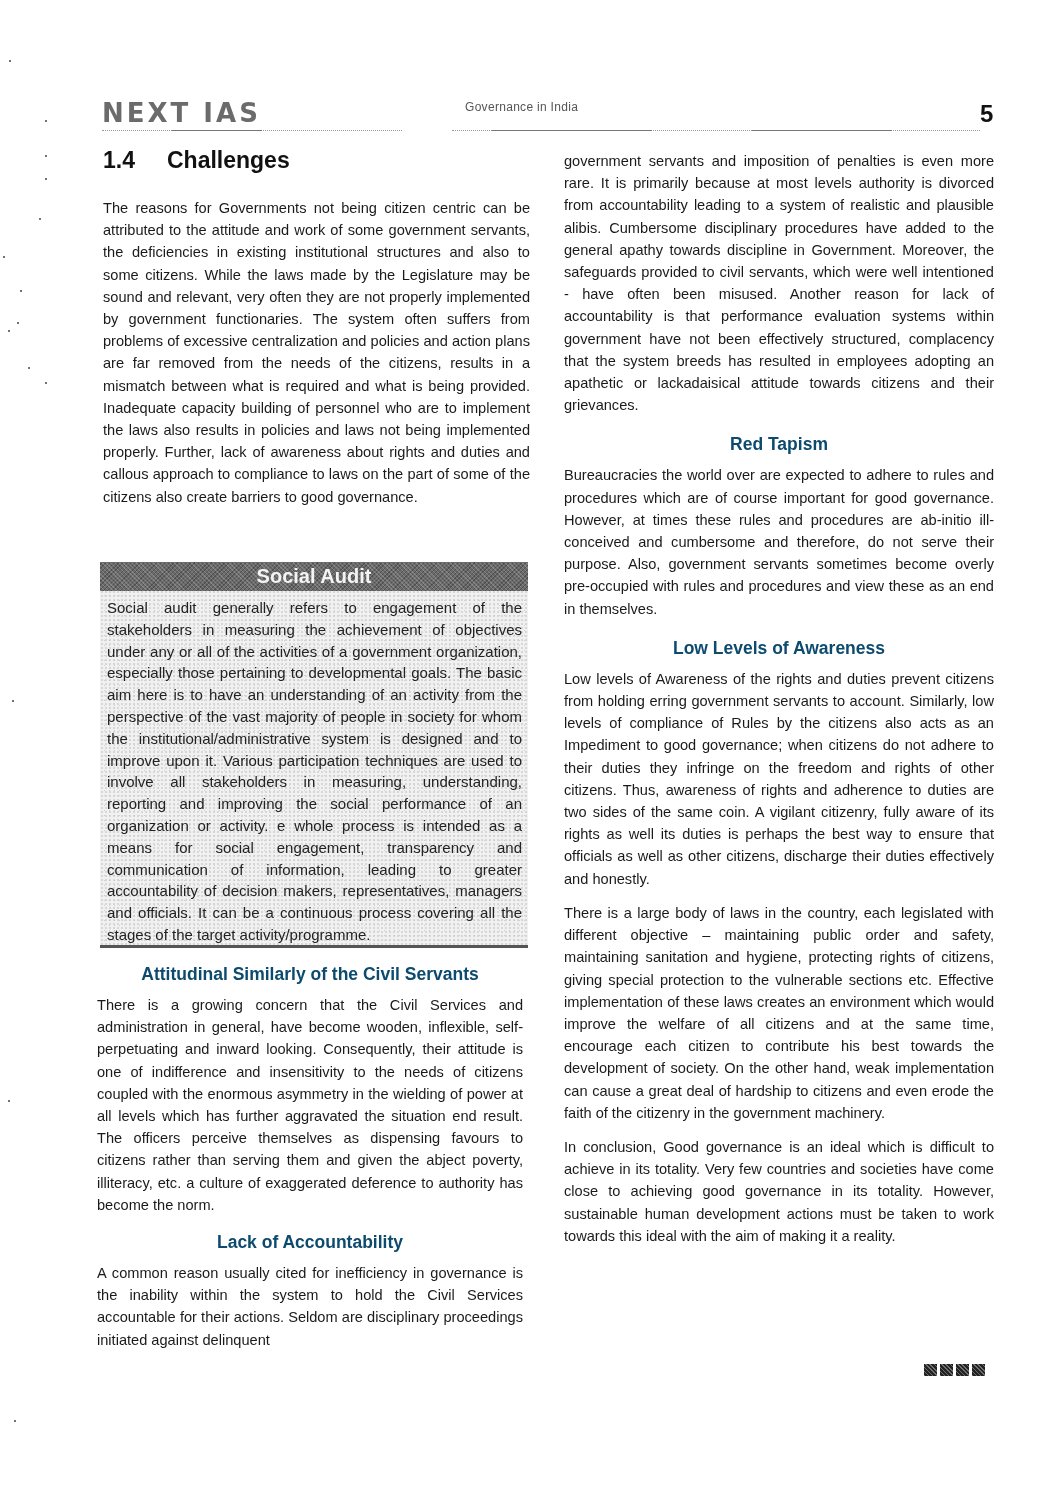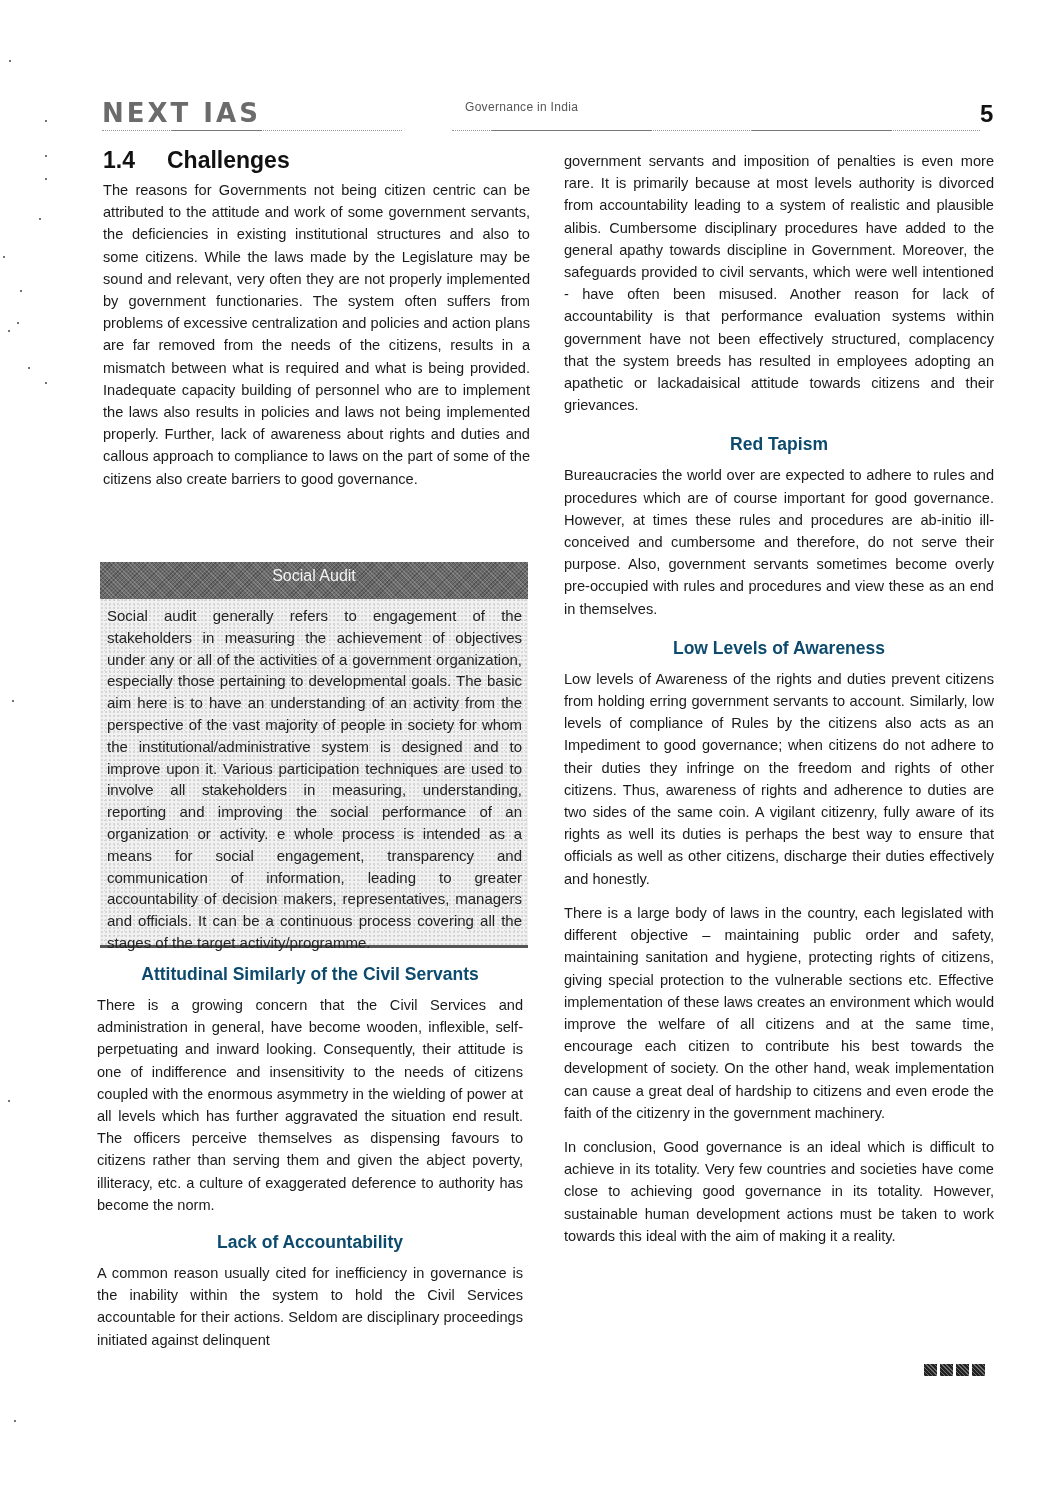--- a/index.html
+++ b/index.html
@@ -30,21 +30,21 @@
   .hdr-rule.left { left: 102px; width: 300px; }
   .hdr-rule.right { left: 452px; width: 528px; }
   .hdr-rule .solid { position: absolute; top: -1px; height: 1px; background: #777; }
 
   
   .col { position: absolute; font-size: 14.6px; line-height: 22.2px; text-align: justify; }
   .col.left { left: 103px; top: 145px; width: 427px; }
   .col.right { left: 564px; top: 150px; width: 430px; }
 
   .section-title {
-    font-size: 23px; font-weight: bold; margin: 0 0 4px 0; line-height: 30px; color: #111;
+    font-size: 23px; font-weight: bold; margin: 0 0 22px 0; line-height: 30px; color: #111;
   }
   .section-title .num { display: inline-block; width: 64px; }
 
   h3.subhead {
     font-size: 17.5px; font-weight: bold; margin: 0 0 8px 0; line-height: 24px; color: #0c4a6e;
     text-align: center;
   }
   p { margin: 0 0 12px 0; }
 
   
@@ -52,26 +52,26 @@
     position: absolute; left: 100px; top: 562px; width: 428px; height: 383px;
     background-color: #f1f1f1;
     background-image:
       radial-gradient(#b9b9b9 0.6px, transparent 0.8px),
       radial-gradient(#cfcfcf 0.6px, transparent 0.8px);
     background-size: 4px 4px, 5px 5px;
     background-position: 0 0, 2px 1px;
     border-bottom: 3px solid #555;
   }
   .audit-head {
-    height: 37px; line-height: 28px; text-align: center;
+    height: 29px; line-height: 28px; text-align: center;
     background-color: #6a6a6a;
     background-image:
       repeating-linear-gradient(45deg, rgba(255,255,255,0.18) 0 1px, transparent 1px 3px),
       repeating-linear-gradient(-45deg, rgba(0,0,0,0.25) 0 1px, transparent 1px 3px);
-    color: #f4f4f4; font-weight: normal; font-size: 16px;
+    color: #f4f4f4; font-weight: bold; font-size: 20px;
   }
   .audit-body {
     padding: 6px 6px 0 7px; font-size: 15px; line-height: 21.8px; text-align: justify; color: #222;
   }
 
   .col.left2 { position: absolute; left: 97px; top: 962px; width: 426px; font-size: 14.6px; line-height: 22.2px; text-align: justify; }
 
   
   .end-marks { position: absolute; left: 924px; top: 1364px; display: flex; gap: 3px; }
   .end-marks span {

